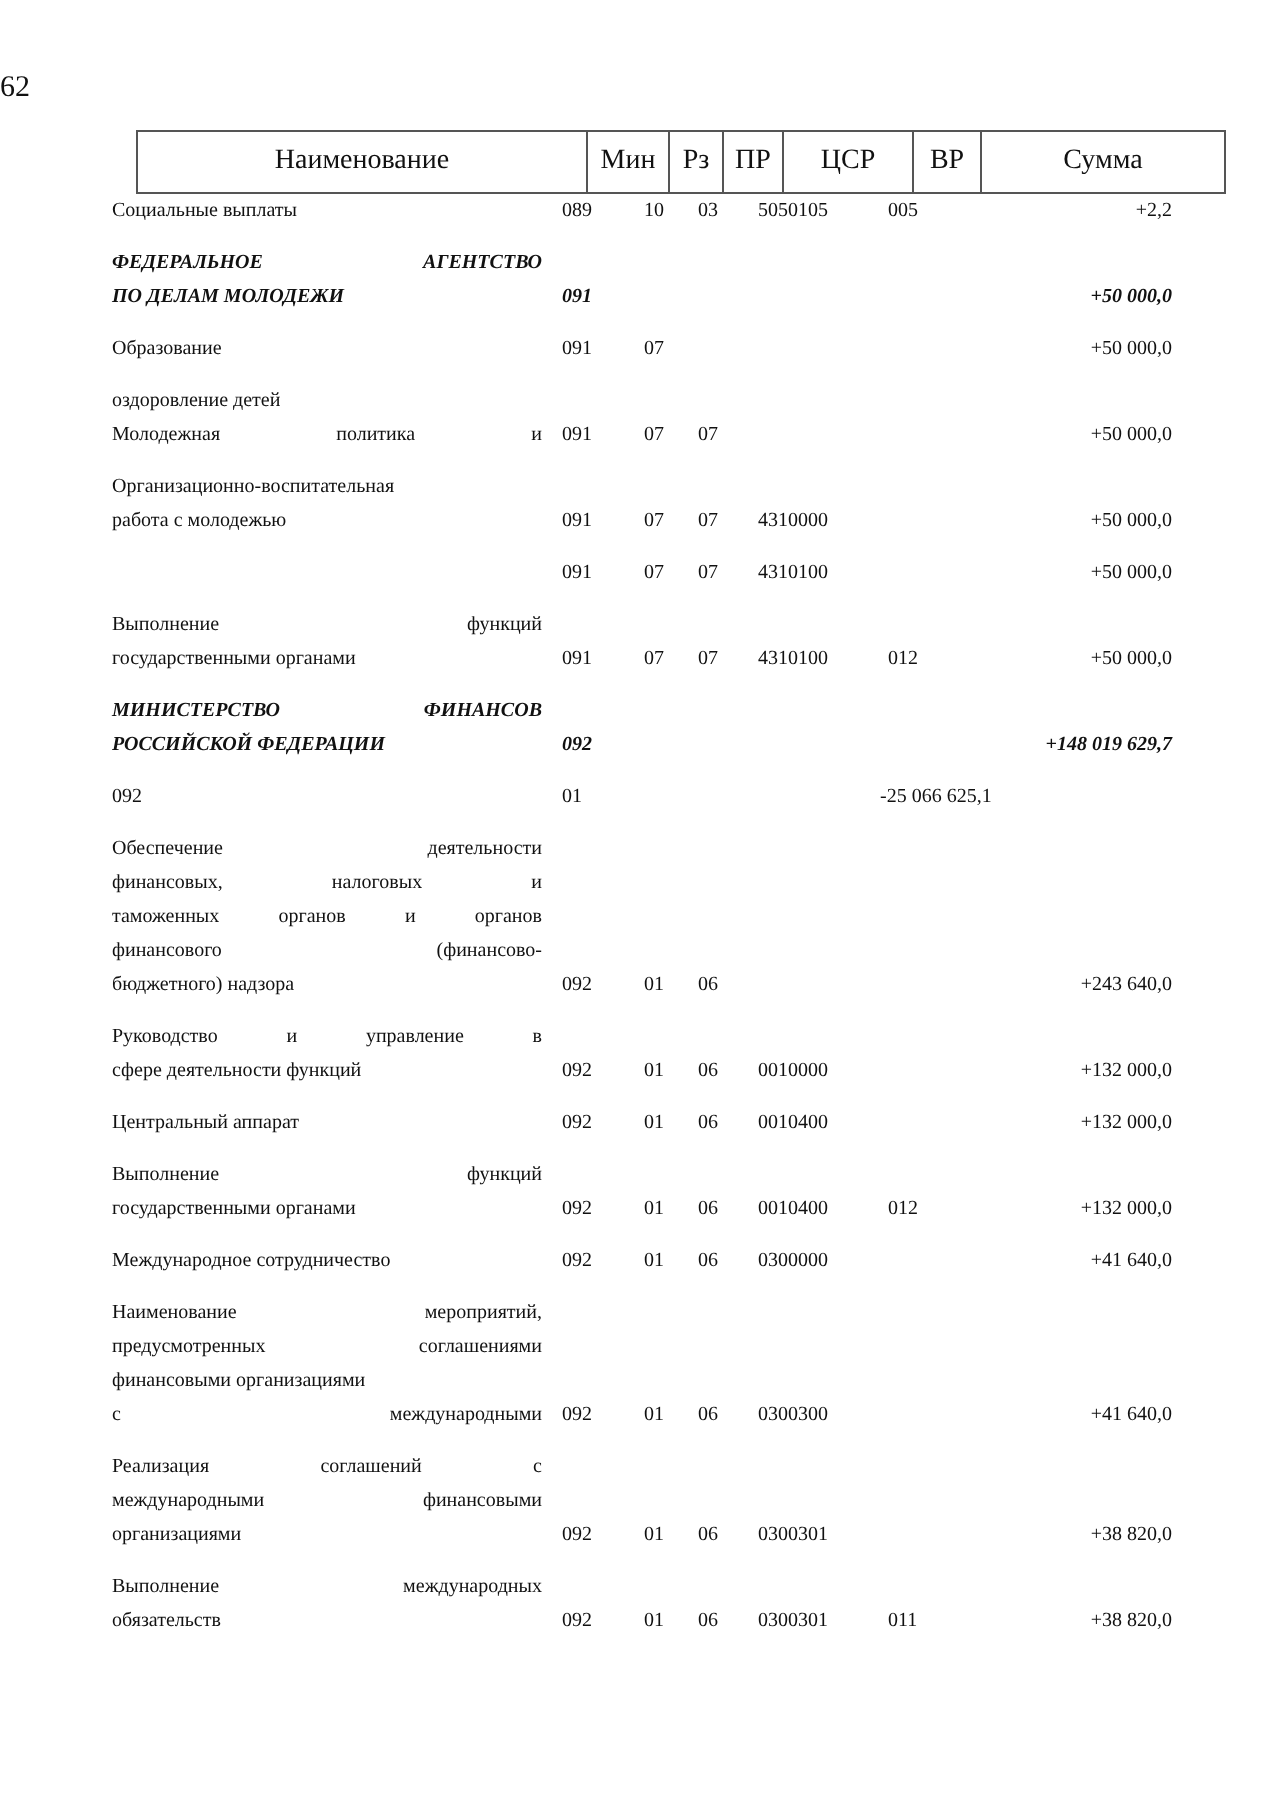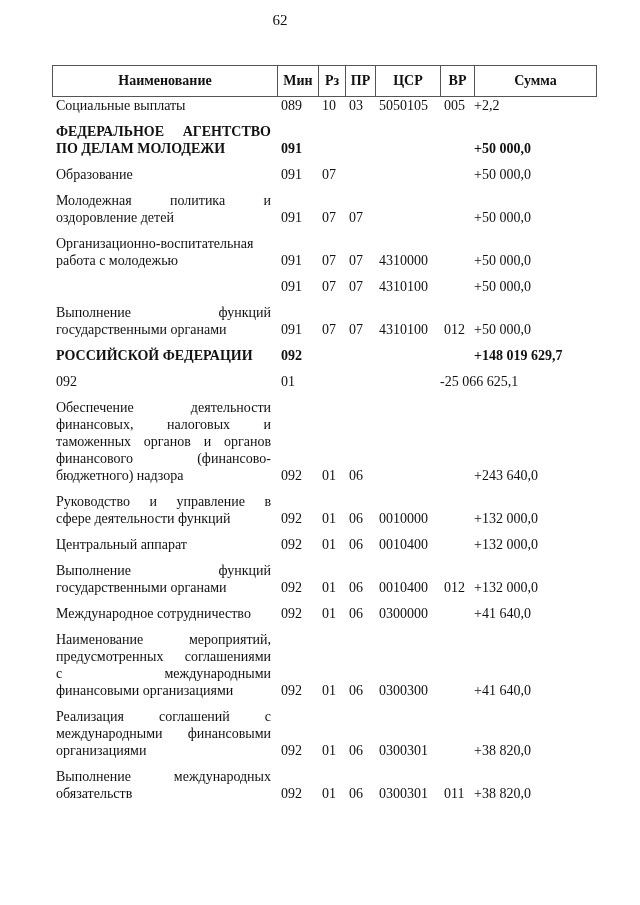--- a/index.html
+++ b/index.html
@@ -2,44 +2,44 @@
 <html><head>
 <meta charset="utf-8">
 <style>
   html, body { margin: 0; padding: 0; background: #ffffff; }
   body {
     width: 640px; height: 905px; position: relative; overflow: hidden;
     font-family: "Liberation Serif", "DejaVu Serif", serif;
     color: #111;
   }
   .page-number {
-    position: absolute; top: 12px; left: 0; width: 560px;
-    text-align: center; font-size: 15px;
+    position: absolute; top: 36px; left: 0; width: 560px;
+    font-size: 15px;
   }
   .header-table {
-    position: absolute; top: 65px; left: 52px;
-    border-collapse: collapse; font-size: 14px; font-weight: bold;
+    position: absolute; top: 65px; left: 68px;
+    border-collapse: collapse; font-size: 14px;
   }
   .header-table td {
     border: 1px solid #555; height: 30px; padding: 0;
     text-align: center; vertical-align: middle;
   }
   .rows { position: absolute; top: 96px; left: 52px; width: 544px; }
   .row {
     display: grid;
     grid-template-columns: 225px 41px 27px 30px 65px 34px 122px;
-    font-size: 14px; line-height: 17px;
+    font-size: 10px; line-height: 17px;
     margin-bottom: 9px; align-items: end;
   }
   .row .name { padding-left: 4px; text-align: justify; text-align-last: left; padding-right: 6px; }
   .row .name .ln { display: block; text-align: justify; text-align-last: justify; }
   .row .name .ln.last { text-align-last: left; }
   .row .c { text-align: left; padding-left: 4px; white-space: nowrap; }
-  .row .sum { padding-right: 10px; white-space: nowrap; }
-  .bold { font-weight: bold; }
+  .row .sum { text-align: right; padding-right: 10px; white-space: nowrap; }
+  .bold { font-weight: bold; font-style: italic; }
 </style>
 </head>
 <body>
 
 <div class="page-number">62</div>
 
 <table class="header-table">
   <tbody>
       <tr>
     <td style="width:224px">Наименование</td>
@@ -83,22 +83,22 @@
       </div>
       <div class="c">091</div>
       <div class="c">07</div>
       <div class="c"></div>
       <div class="c"></div>
       <div class="c"></div>
       <div class="sum">+50 000,0</div>
     </div>
     <div class="row">
       <div class="name">
+        <span class="ln last">оздоровление детей</span>
         <span class="ln">Молодежная политика и</span>
-        <span class="ln last">оздоровление детей</span>
       </div>
       <div class="c">091</div>
       <div class="c">07</div>
       <div class="c">07</div>
       <div class="c"></div>
       <div class="c"></div>
       <div class="sum">+50 000,0</div>
     </div>
     <div class="row">
       <div class="name">
@@ -129,20 +129,21 @@
       </div>
       <div class="c">091</div>
       <div class="c">07</div>
       <div class="c">07</div>
       <div class="c">4310100</div>
       <div class="c">012</div>
       <div class="sum">+50 000,0</div>
     </div>
     <div class="row bold">
       <div class="name">
+        <span class="ln">МИНИСТЕРСТВО ФИНАНСОВ</span>
         <span class="ln last">РОССИЙСКОЙ ФЕДЕРАЦИИ</span>
       </div>
       <div class="c">092</div>
       <div class="c"></div>
       <div class="c"></div>
       <div class="c"></div>
       <div class="c"></div>
       <div class="sum">+148 019 629,7</div>
     </div>
     <div class="row">
@@ -211,22 +212,22 @@
       <div class="c">01</div>
       <div class="c">06</div>
       <div class="c">0300000</div>
       <div class="c"></div>
       <div class="sum">+41 640,0</div>
     </div>
     <div class="row">
       <div class="name">
         <span class="ln">Наименование мероприятий,</span>
         <span class="ln">предусмотренных соглашениями</span>
+        <span class="ln last">финансовыми организациями</span>
         <span class="ln">с международными</span>
-        <span class="ln last">финансовыми организациями</span>
       </div>
       <div class="c">092</div>
       <div class="c">01</div>
       <div class="c">06</div>
       <div class="c">0300300</div>
       <div class="c"></div>
       <div class="sum">+41 640,0</div>
     </div>
     <div class="row">
       <div class="name">

